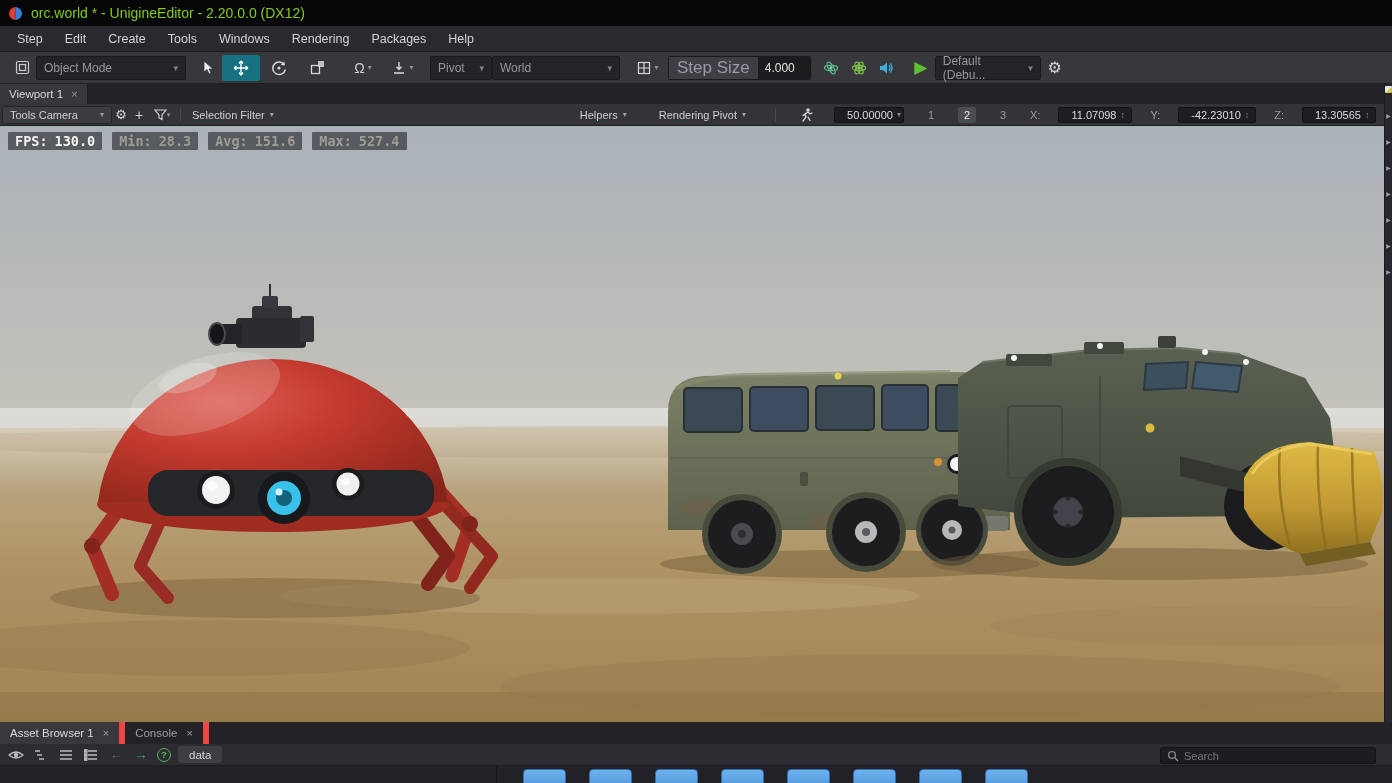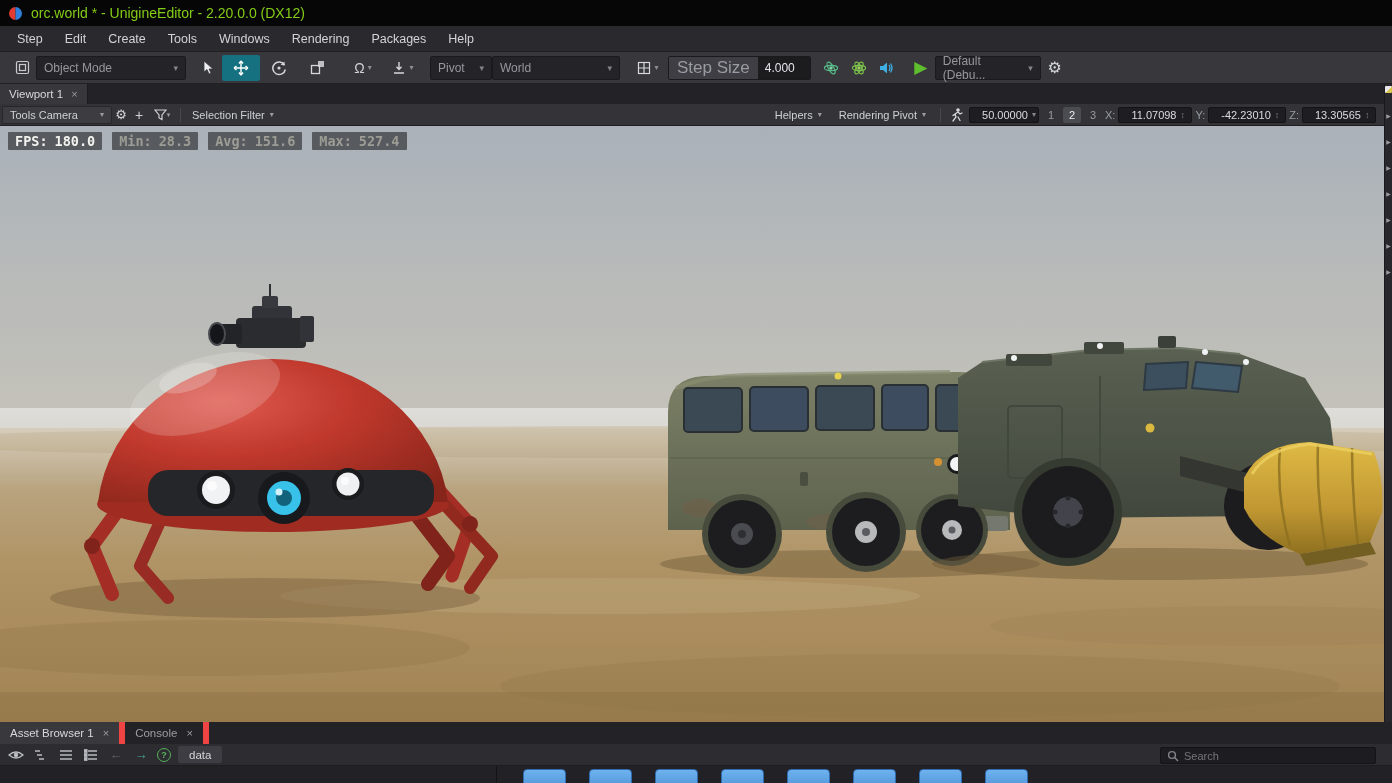--- a/index.html
+++ b/index.html
@@ -43,21 +43,21 @@
   .vtab .x{color:#9a9aa2;font-size:11px}
 
   
   .vtoolbar{position:absolute;left:0;top:104px;width:1384px;height:22px;background:#333338;
     display:flex;align-items:center;padding:0 2px;border-bottom:1px solid #1e1e21;font-size:11px;color:#c4c8cc}
   .vdd{display:flex;align-items:center;gap:5px;padding:0 7px;height:18px;color:#cdd1d5}
   .vdd .caret{font-size:8px;color:#9a9ea2}
   .vchip{background:#3c3c41;border:1px solid #27272b;border-radius:2px}
   .vsep{width:1px;height:14px;background:#47474d;margin:0 4px}
   .vicon{width:18px;height:18px;display:flex;align-items:center;justify-content:center;color:#d2d3d7}
-  .vright{margin-left:auto;display:flex;align-items:center;gap:3px;padding-right:6px}
+  .vright{margin-left:auto;display:flex;align-items:center;gap:18px;padding-right:6px}
   .numfield{height:16px;background:#1e1e22;border:1px solid #141416;border-radius:2px;
     display:flex;align-items:center;gap:4px;padding:0 12px;color:#dcdce0;font-size:11px}
   .numfield .spin{color:#75757d;font-size:9px}
   .axis-label{color:#989ca4;font-size:11px}
   .pbtn{width:18px;height:16px;display:flex;align-items:center;justify-content:center;
     color:#9a9aa2;font-size:11px;border-radius:2px}
   .pbtn.active{background:#4b4b52;color:#ececf0}
 
   
   .viewport{position:absolute;left:0;top:126px;width:1384px;height:596px;overflow:hidden;background:#b9b9b4}
@@ -476,21 +476,21 @@
         </g>
       </g>
 
       <rect x="0" y="0" width="1384" height="596" fill="#c3c3bd" opacity="0.06"></rect>
     </svg>
 
     
     <div class="fps-overlay">
       <div class="fps-chip bright">
         <span>FPS:</span>
-        <span>180.0</span>
+        <span>130.0</span>
       </div>
       <div class="fps-chip">
         <span>Min:</span>
         <span>28.3</span>
       </div>
       <div class="fps-chip">
         <span>Avg:</span>
         <span>151.6</span>
       </div>
       <div class="fps-chip">

